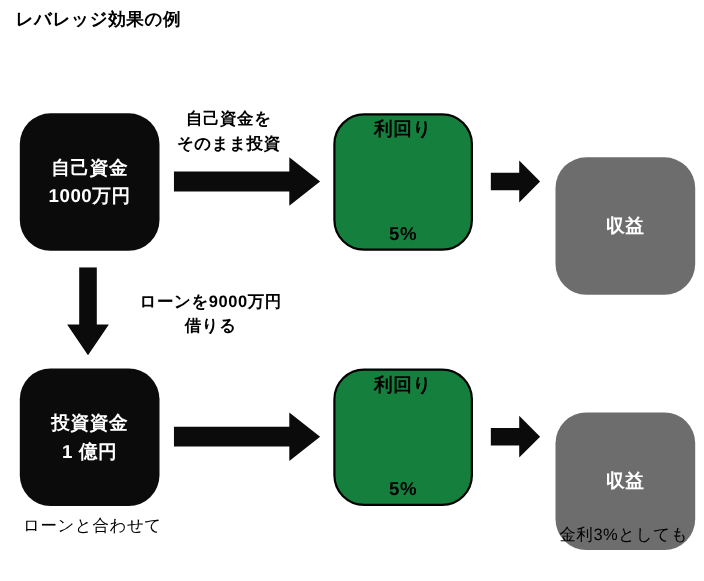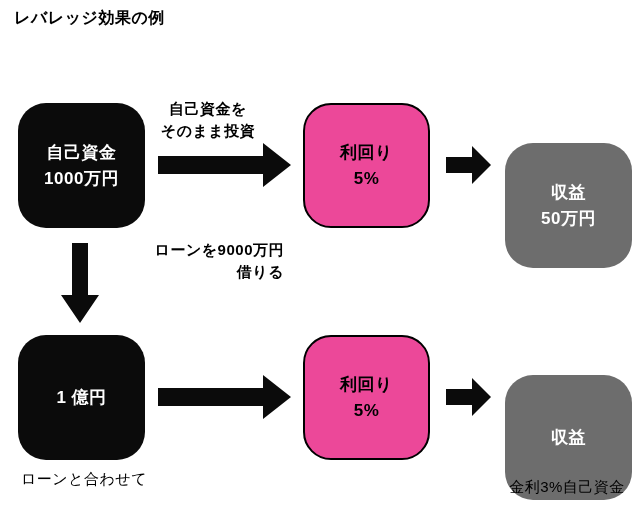--- a/index.html
+++ b/index.html
@@ -35,21 +35,21 @@
     justify-content: center;
     align-items: center;
     font-weight: bold;
     font-size: 17px;
     line-height: 26px;
     text-align: center;
     letter-spacing: 0.5px;
   }
   .box.black { background: var(--box-black, #0b0b0b); color: var(--box-text-light, #fff); }
   .box.gray  { background: var(--box-gray, #6d6d6d);  color: var(--box-text-light, #fff); }
-  .box.white { background: #ec4899; border: 2px solid var(--box-white-border, #000); color: #000; }
+  .box.white { background: #15803d; border: 2px solid var(--box-white-border, #000); color: #000; justify-content: space-between; }
 
   .r1 { top: 103px; }
   .r2 { top: 335px; }
   .c1 { left: 18px; }
   .c2 { left: 303px; }
   .c3 { left: 505px; margin-top: 40px; }
 
   .arrow { position: absolute; }
   .arrow svg { display: block; }
   .arrow polygon { fill: var(--arrow, #0b0b0b); }
@@ -101,35 +101,35 @@
   </div>
 
   <div class="arrow" style="left:446px; top:145px;">
     <svg width="46" height="40" viewBox="0 0 46 40" aria-hidden="true">
       <polygon points="0,12 26,12 26,1 45,20 26,39 26,28 0,28"></polygon>
     </svg>
   </div>
 
   <div class="box gray r1 c3">
     <span class="line">収益</span>
-    <span class="line">50万円</span>
   </div>
 
   <div class="arrow" style="left:61px; top:243px;">
     <svg width="38" height="80" viewBox="0 0 38 80" aria-hidden="true">
       <polygon points="11,0 27,0 27,52 38,52 19,80 0,52 11,52"></polygon>
     </svg>
   </div>
 
-  <div class="flow-label" style="left:99px; top:239px; width:185px;text-align:right;">
+  <div class="flow-label" style="left:99px; top:264px; width:185px;">
     <span class="line">ローンを9000万円</span>
     <span class="line">借りる</span>
   </div>
 
   <div class="box black r2 c1">
+    <span class="line">投資資金</span>
     <span class="line">1 億円</span>
   </div>
 
   <div class="arrow" style="left:158px; top:373px;">
     <svg width="135" height="48" viewBox="0 0 135 48" aria-hidden="true">
       <polygon points="0,15 105,15 105,2 133,24 105,46 105,33 0,33"></polygon>
     </svg>
   </div>
 
   <div class="box white r2 c2">
@@ -145,16 +145,16 @@
 
   <div class="box gray r2 c3">
     <span class="line">収益</span>
   </div>
 
   <div class="caption" style="left:4px; top:467px; width:160px;">
     <span class="line">ローンと合わせて</span>
   </div>
 
   <div class="caption" style="left:499px; top:475px; width:136px;">
-    <span class="line">金利3%自己資金</span>
+    <span class="line">金利3%としても</span>
   </div>
 
 </div>
 
 </body></html>

